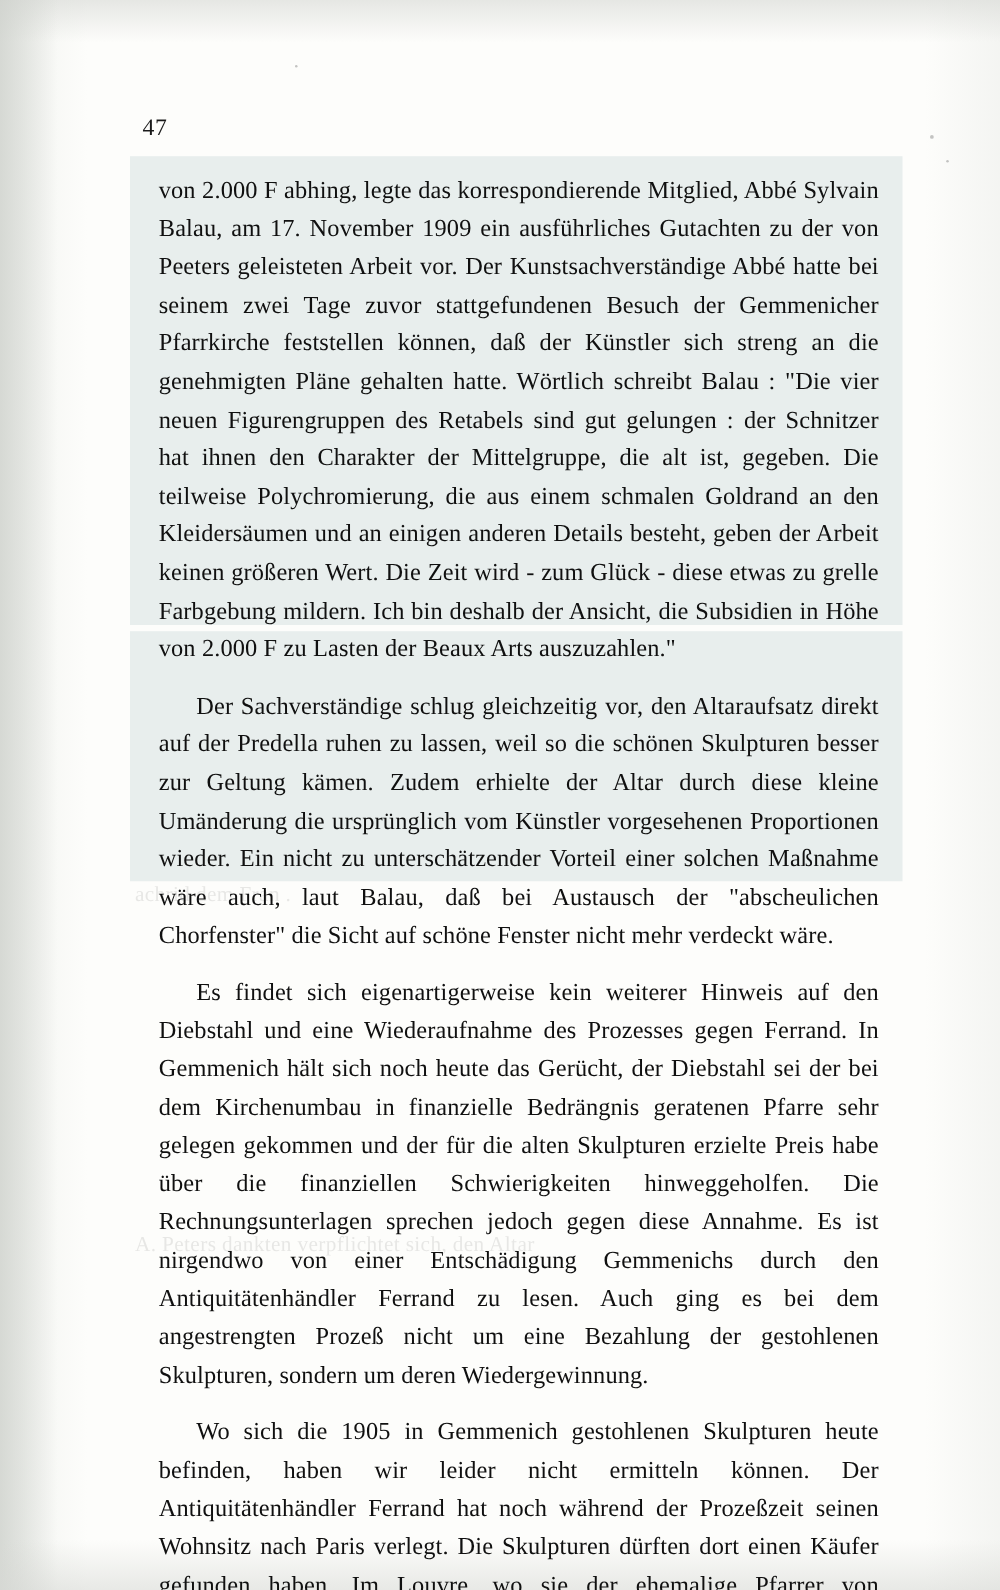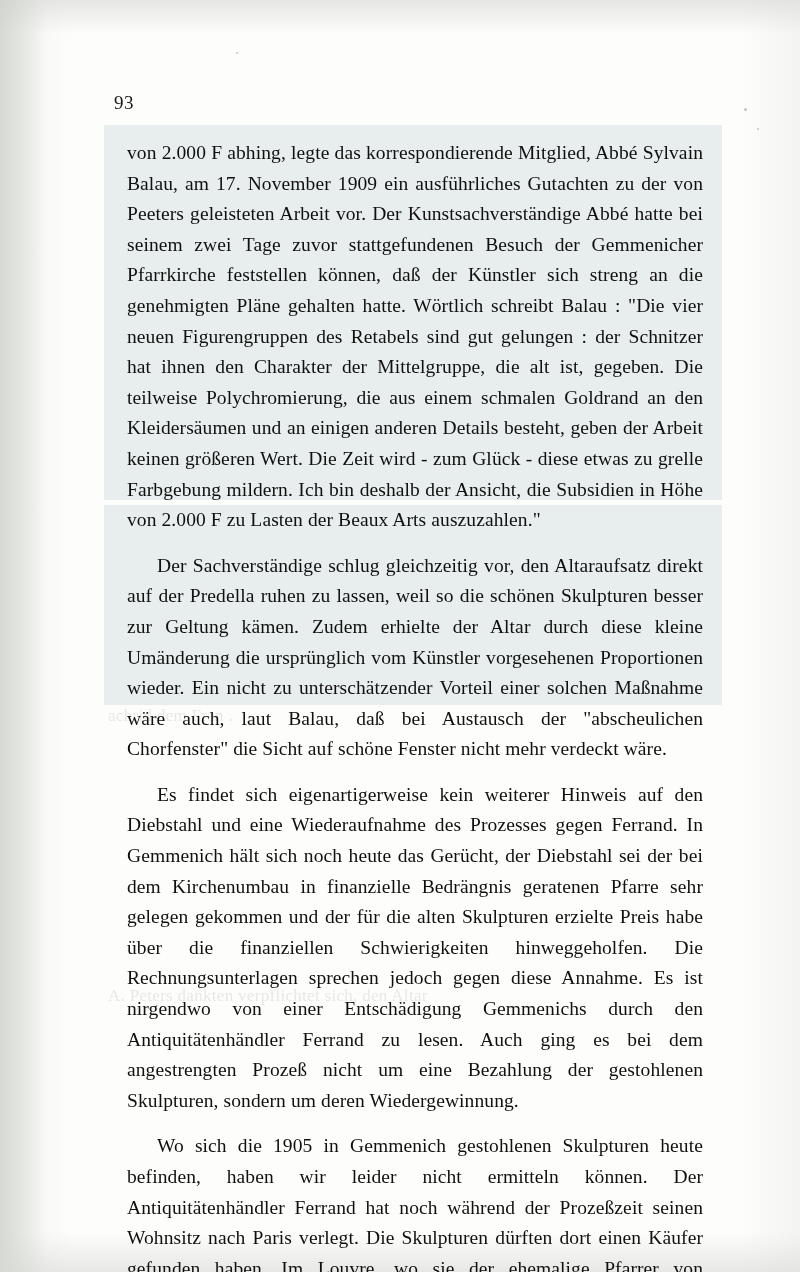--- a/index.html
+++ b/index.html
@@ -111,20 +111,20 @@
 
   <div class="bleed b1">achrid  dem  Fran .</div>
   <div class="bleed b2">A. Peters dankten verpflichtet sich, den Altar</div>
 
   <div class="speck" style="left:744px; top:108px; width:3px; height:3px;"></div>
   <div class="speck" style="left:757px; top:128px; width:2px; height:2px;"></div>
   <div class="speck" style="left:700px; top:430px; width:2px; height:2px;"></div>
   <div class="speck" style="left:236px; top:52px; width:2px; height:2px;"></div>
 
   <div class="content">
-    <div class="folio">93</div>
+    <div class="folio">47</div>
     <p class="para">von 2.000 F abhing, legte das korrespondierende Mitglied, Abbé Sylvain Balau, am 17. November 1909 ein ausführliches Gutachten zu der von Peeters geleisteten Arbeit vor. Der Kunstsachverständige Abbé hatte bei seinem zwei Tage zuvor stattgefundenen Besuch der Gemmenicher Pfarrkirche feststellen können, daß der Künstler sich streng an die genehmigten Pläne gehalten hatte. Wörtlich schreibt Balau : "Die vier neuen Figurengruppen des Retabels sind gut gelungen : der Schnitzer hat ihnen den Charakter der Mittelgruppe, die alt ist, gegeben. Die teilweise Polychromierung, die aus einem schmalen Goldrand an den Kleidersäumen und an einigen anderen Details besteht, geben der Arbeit keinen größeren Wert. Die Zeit wird - zum Glück - diese etwas zu grelle Farbgebung mildern. Ich bin deshalb der Ansicht, die Subsidien in Höhe von 2.000 F zu Lasten der Beaux Arts auszuzahlen."</p>
     <p class="para">Der Sachverständige schlug gleichzeitig vor, den Altaraufsatz direkt auf der Predella ruhen zu lassen, weil so die schönen Skulpturen besser zur Geltung kämen. Zudem erhielte der Altar durch diese kleine Umänderung die ursprünglich vom Künstler vorgesehenen Proportionen wieder. Ein nicht zu unterschätzender Vorteil einer solchen Maßnahme wäre auch, laut Balau, daß bei Austausch der "abscheulichen Chorfenster" die Sicht auf schöne Fenster nicht mehr verdeckt wäre.</p>
     <p class="para">Es findet sich eigenartigerweise kein weiterer Hinweis auf den Diebstahl und eine Wiederaufnahme des Prozesses gegen Ferrand. In Gemmenich hält sich noch heute das Gerücht, der Diebstahl sei der bei dem Kirchenumbau in finanzielle Bedrängnis geratenen Pfarre sehr gelegen gekommen und der für die alten Skulpturen erzielte Preis habe über die finanziellen Schwierigkeiten hinweggeholfen. Die Rechnungsunterlagen sprechen jedoch gegen diese Annahme. Es ist nirgendwo von einer Entschädigung Gemmenichs durch den Antiquitätenhändler Ferrand zu lesen. Auch ging es bei dem angestrengten Prozeß nicht um eine Bezahlung der gestohlenen Skulpturen, sondern um deren Wiedergewinnung.</p>
     <p class="para">Wo sich die 1905 in Gemmenich gestohlenen Skulpturen heute befinden, haben wir leider nicht ermitteln können. Der Antiquitätenhändler Ferrand hat noch während der Prozeßzeit seinen Wohnsitz nach Paris verlegt. Die Skulpturen dürften dort einen Käufer gefunden haben. Im Louvre, wo sie der ehemalige Pfarrer von Gemmenich, Hw. E. Nyssen, entdeckt zu haben meinte, bekamen wir auf eine diesbezügliche Anfrage einen negativen Bescheid. Die Frage bleibt weiterhin offen.</p>
   </div>
 
 </div>
 
 </body></html>

